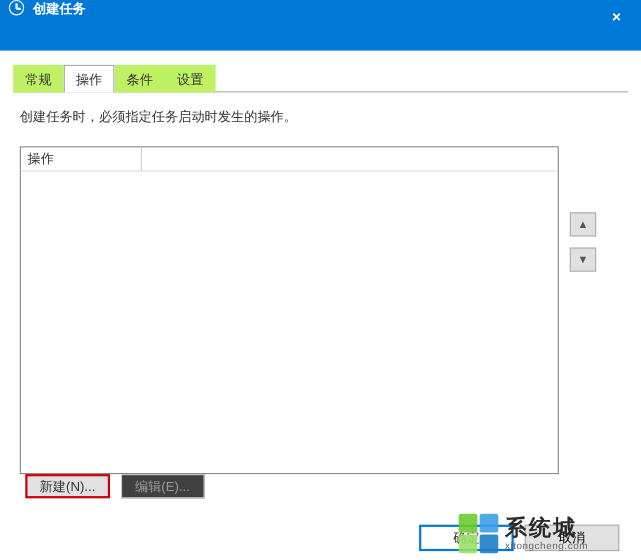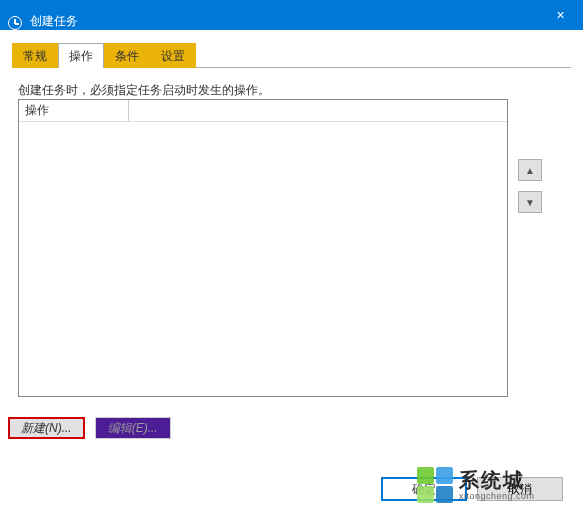--- a/index.html
+++ b/index.html
@@ -9,25 +9,26 @@
     font-size: 12px;
     background: #fff;
     width: 583px;
     height: 509px;
     overflow: hidden;
     position: relative;
   }
   .titlebar {
     background: #0078d7;
     color: #fff;
-    height: 30px;
-    display: flex;
-    align-items: flex-end;
+    height: 46px;
+    display: flex;
+    align-items: flex-start;
     padding: 0 0 0 8px;
     position: relative;
+    font-weight: bold;
   }
   .titlebar .icon {
     width: 14px; height: 14px;
     border: 1.5px solid #fff;
     border-radius: 50%;
     margin-right: 8px;
     position: relative;
   }
   .titlebar .icon::before {
     content: "";
@@ -62,32 +63,33 @@
     border-bottom: 1px solid #aaa;
   }
   .tab {
     padding: 4px 10px 3px 10px;
     border: 1px solid transparent;
     border-bottom: none;
     margin-right: 0px;
     position: relative;
     top: 1px;
     color: #333;
-    background: #eab308;
+    background: #bef264;
   }
   .tab.active {
     border-color: #aaa;
     background: #fff;
     z-index: 2;
   }
   .content {
     padding: 14px 18px 0 18px;
   }
   .desc {
     color: #333;
+    margin-bottom: 18px;
   }
   .main-area {
     display: flex;
     align-items: flex-start;
     gap: 10px;
   }
   .listbox {
     border: 1px solid #888;
     width: 490px;
     height: 298px;
@@ -128,39 +130,38 @@
     border: 1px solid #adadad;
     display: flex;
     align-items: center;
     justify-content: center;
     color: #555;
     font-size: 10px;
   }
   .button-row {
     display: flex;
     gap: 10px;
-    margin-top: 20px;
-    padding: 0 8px;
-    font-style: italic;
+    margin-top: 0;
+    padding: 0 23px;
   }
   .btn {
     height: 22px;
     padding: 0 12px;
     background: #e1e1e1;
     border: 1px solid #adadad;
     display: flex;
     align-items: center;
     justify-content: center;
     font-size: 12px;
     color: #333;
     min-width: 68px;
   }
   .btn.disabled {
     color: #9a9a9a;
-    background: #4c1d95;
+    background: #404040;
     border-color: #cfcfcf;
   }
   .btn.highlight {
     border: 2px solid #c00;
     padding: 0 11px;
     height: 22px;
   }
   .footer {
     position: absolute;
     bottom: 8px;

